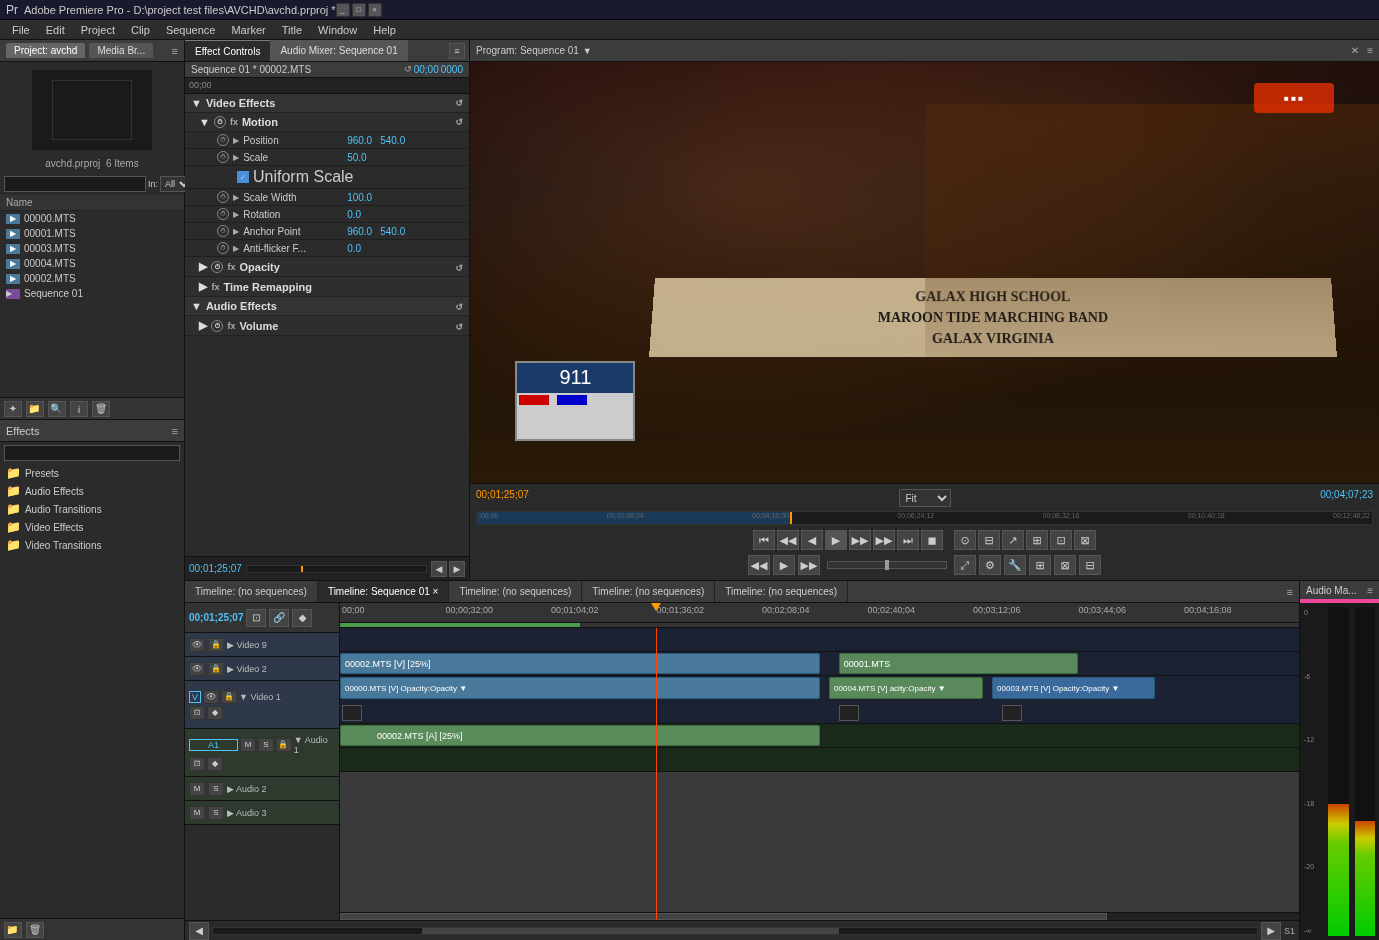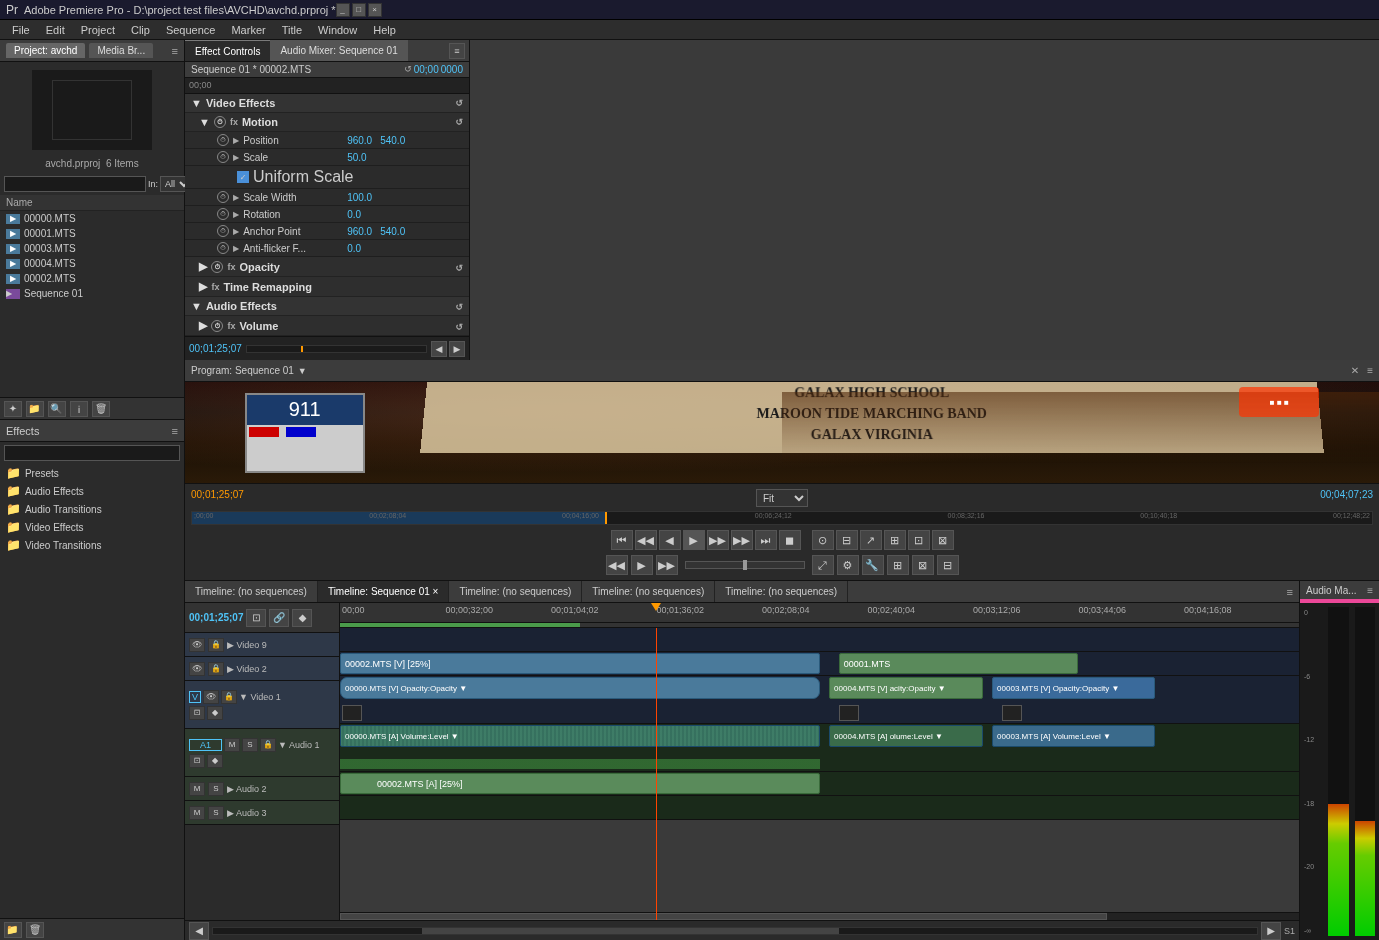--- a/index.html
+++ b/index.html
@@ -243,21 +243,21 @@
         </div>
       </div>
       <div class="effects-bottom-bar">
         <div class="panel-bottom-btn">📁</div>
         <div class="panel-bottom-btn">🗑</div>
       </div>
     </div>
   </div>
 
   <div style="display:flex;flex-direction:column;flex:1;">
-    <div class="top-panels" style="height:580px;flex-direction:column;">
+    <div class="top-panels" style="height:580px;">
 
       <div id="effect-controls-panel">
         <div class="ec-header">
           <div class="ec-tab active">Effect Controls</div>
           <div class="ec-tab">Audio Mixer: Sequence 01</div>
           <div class="ec-panel-buttons">
             <div class="ec-btn">≡</div>
           </div>
         </div>
         <div class="ec-content">
@@ -529,21 +529,21 @@
                   <div style="display:flex;gap:2px;">
                     <div class="track-btn">⊡</div>
                     <div class="track-btn">◆</div>
                   </div>
                 </div>
               </div>
 
               <div class="track-header audio-thick">
                 <div style="display:flex;flex-direction:column;gap:2px;">
                   <div style="display:flex;gap:2px;align-items:center;">
-                    <span style="color:#4fc3f7;font-size:9px;border:1px solid #4fc3f7;padding:0 10px;">A1</span>
+                    <span style="color:#4fc3f7;font-size:9px;border:1px solid #4fc3f7;padding:0 18px;">A1</span>
                     <div class="track-btn">M</div>
                     <div class="track-btn">S</div>
                     <div class="track-btn">🔒</div>
                     <span>▼ Audio 1</span>
                   </div>
                   <div style="display:flex;gap:2px;">
                     <div class="track-btn">⊡</div>
                     <div class="track-btn">◆</div>
                   </div>
                 </div>
@@ -592,50 +592,35 @@
               <div class="playhead" style="left:33%;"></div>
 
               <div class="track-row video" style="height:24px;"></div>
 
               <div class="track-row video" style="height:24px;">
                 <div class="track-clip video" style="left:0;width:50%;">00002.MTS [V] [25%]</div>
                 <div class="track-clip video2" style="left:52%;width:25%;">00001.MTS</div>
               </div>
 
               <div class="track-row video thick">
-                <div class="track-clip video" style="left:0;width:50%;top:1px;height:22px;border-radius:7px;">
+                <div class="track-clip video" style="left:0;width:50%;top:1px;height:22px;">
                   <span style="font-size:8px;">00000.MTS [V] Opacity:Opacity ▼</span>
                 </div>
                 <div class="track-clip video2" style="left:51%;width:16%;top:1px;height:22px;">
                   <span style="font-size:8px;">00004.MTS [V] acity:Opacity ▼</span>
                 </div>
                 <div class="track-clip video" style="left:68%;width:17%;top:1px;height:22px;background:#3a6a9b;">
                   <span style="font-size:8px;">00003.MTS [V] Opacity:Opacity ▼</span>
                 </div>
 
                 <div style="position:absolute;left:2px;bottom:2px;width:20px;height:16px;background:#222;border:1px solid #555;"></div>
                 <div style="position:absolute;left:52%;bottom:2px;width:20px;height:16px;background:#222;border:1px solid #555;"></div>
                 <div style="position:absolute;left:69%;bottom:2px;width:20px;height:16px;background:#222;border:1px solid #555;"></div>
               </div>
 
-              <div class="track-row audio thick">
-                <div class="track-clip audio" style="left:0;width:50%;top:1px;height:22px;">
-                  <div class="waveform-audio" style="position:absolute;top:0;left:0;right:0;bottom:0;opacity:0.5;"></div>
-                  <span style="position:relative;z-index:1;font-size:8px;">00000.MTS [A] Volume:Level ▼</span>
-                </div>
-                <div class="track-clip audio" style="left:51%;width:16%;top:1px;height:22px;background:#3a6b4a;">
-                  <span style="font-size:8px;">00004.MTS [A] olume:Level ▼</span>
-                </div>
-                <div class="track-clip audio" style="left:68%;width:17%;top:1px;height:22px;">
-                  <span style="font-size:8px;">00003.MTS [A] Volume:Level ▼</span>
-                </div>
-                <div style="position:absolute;bottom:2px;left:0;right:50%;height:10px;">
-                  <div style="height:100%;background:repeating-linear-gradient(90deg, rgba(80,160,80,0.8) 0px, rgba(30,100,30,0.5) 1px, rgba(80,160,80,0.8) 2px);"></div>
-                </div>
-              </div>
 
               <div class="track-row audio" style="height:24px;">
                 <div class="track-clip audio2" style="left:0;width:50%;">00002.MTS [A] [25%]</div>
               </div>
 
               <div class="track-row audio" style="height:24px;"></div>
 
               <div style="height:8px;background:#222;border-top:1px solid #111;position:absolute;bottom:0;left:0;right:0;">
                 <div style="height:100%;width:80%;background:#444;border:1px solid #555;"></div>
               </div>

